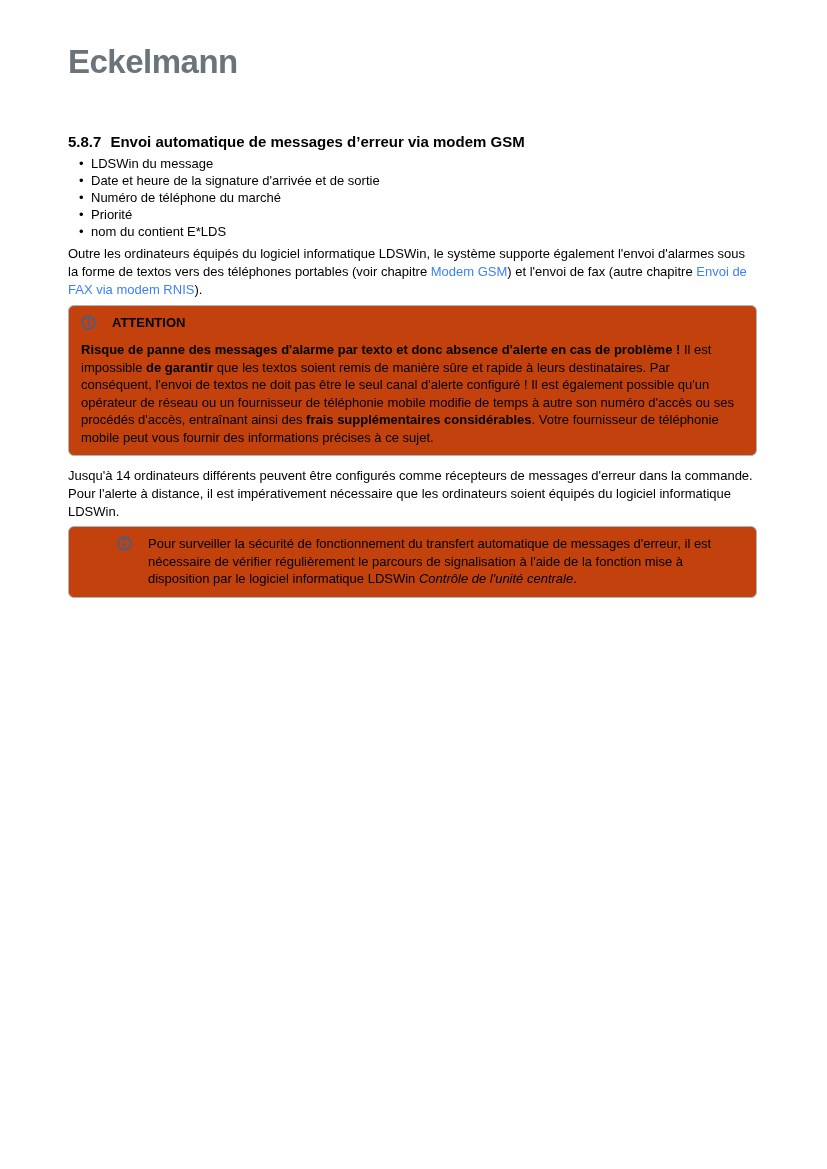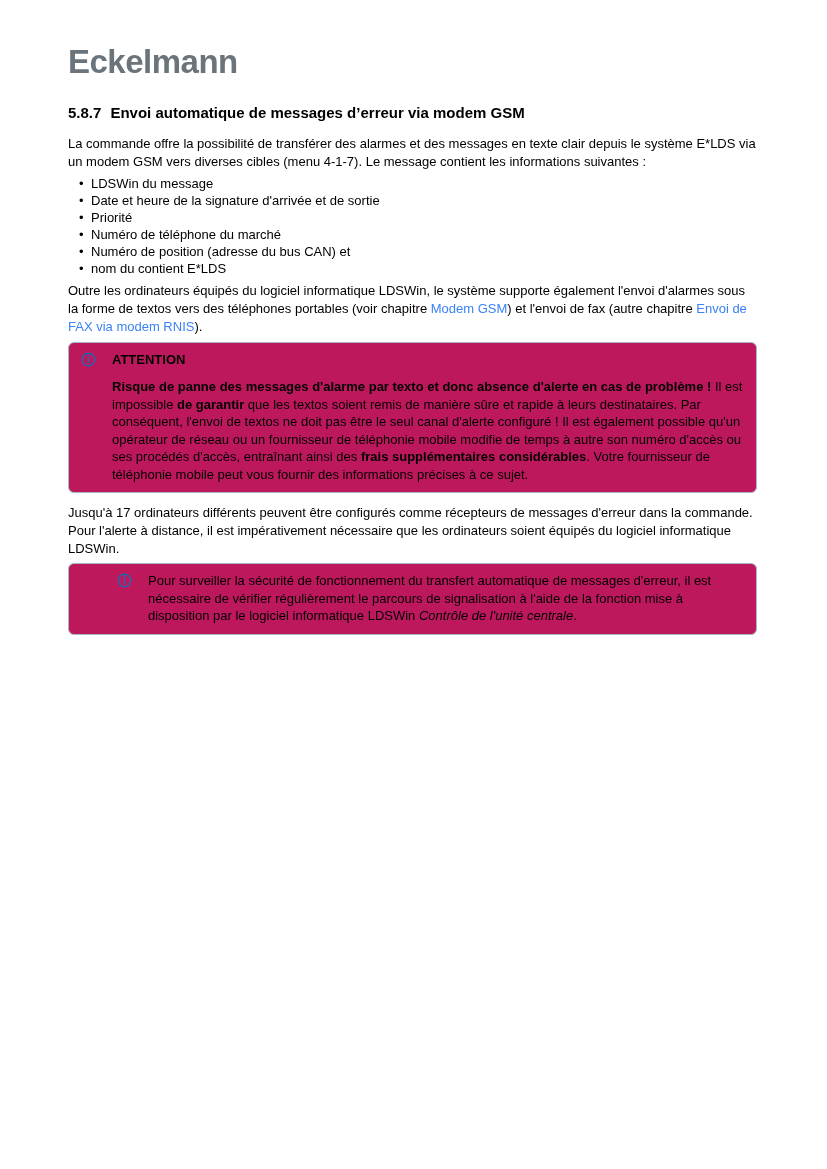--- a/index.html
+++ b/index.html
@@ -17,21 +17,21 @@
     padding: 45px 70px 0 68px;
   }
   .logo {
     font-size: 33px;
     line-height: 33px;
     font-weight: 700;
     letter-spacing: -0.5px;
     color: #6a747a;
   }
   .heading {
-    margin-top: 26px;
+    margin-top: 55px;
     font-size: 15px;
     line-height: 18px;
     font-weight: 700;
     color: #000000;
   }
   .heading .sec-num { margin-right: 9px; }
   .para {
     margin-top: 13px;
     font-size: 13px;
     line-height: 18px;
@@ -54,41 +54,40 @@
   }
   .para-after-list { margin-top: 5px; }
   a.doc-link {
     color: #3b82f6;
     text-decoration: none;
   }
   .note-box {
     margin-top: 6px;
     border: 1.5px solid #a8b6c6;
     border-radius: 6px;
-    background: #be185d;
+    background: #c2410c;
     padding: 8px 12px 9px 12px;
     font-size: 13px;
     line-height: 17.5px;
   }
   .note-box .box-head {
     display: flex;
     align-items: flex-start;
     gap: 16px;
   }
   .note-box .icon-cell {
     flex: 0 0 15px;
     padding-top: 1px;
   }
   .note-box .box-title {
     font-weight: 700;
     font-size: 13px;
     line-height: 18px;
   }
   .note-box .box-body {
-    margin-left: 31px;
     margin-top: 9px;
   }
   .note-box.inline-note .box-body-inline {
     flex: 1;
   }
   .attention-gap { margin-top: 6px; }
   .second-box { margin-top: 5px; padding-left: 48px; }
   b { font-weight: 700; }
   i.central-unit { font-style: italic; }
   .footer {
@@ -109,55 +108,53 @@
 </head>
 <body>
 
 <div class="page">
   <div class="content">
 
     <div class="logo">Eckelmann</div>
 
     <h1 class="heading"><span class="sec-num">5.8.7</span><span>Envoi automatique de messages d’erreur via modem GSM</span></h1>
 
-    <p class="para">La commande offre la possibilité de transférer des alarmes et des messages en texte clair depuis le système E*LDS via un modem GSM vers diverses cibles (menu 4-1-7). Le message contient les informations suivantes :</p>
 
     <ul class="bullets">
 
 
         <li class="bullet-item"><span>LDSWin du message</span></li>
 
         <li class="bullet-item"><span>Date et heure de la signature d'arrivée et de sortie</span></li>
 
+        <li class="bullet-item"><span>Numéro de téléphone du marché</span></li>
+
         <li class="bullet-item"><span>Priorité</span></li>
 
-        <li class="bullet-item"><span>Numéro de téléphone du marché</span></li>
-
-        <li class="bullet-item"><span>Numéro de position (adresse du bus CAN) et</span></li>
 
         <li class="bullet-item"><span>nom du contient E*LDS</span></li>
       </ul>
 
     <p class="para para-after-list"><span>Outre les ordinateurs équipés du logiciel informatique LDSWin, le système supporte également l'envoi d'alarmes sous la forme de textos vers des téléphones portables (voir chapitre </span><a href="#" class="doc-link">Modem GSM</a><span>) et l'envoi de fax (autre chapitre </span><a href="#" class="doc-link">Envoi de FAX via modem RNIS</a><span>).</span></p>
 
     <div class="note-box attention-gap">
       <div class="box-head">
         <span class="icon-cell">
           <svg class="info-glyph" width="15" height="15" viewBox="0 0 16 16">
             <circle cx="8" cy="8" r="6.7" fill="none" stroke="#1e68b0" stroke-width="1.5"></circle>
             <rect x="7.2" y="6.7" width="1.6" height="5.1" fill="#1e68b0"></rect>
             <circle cx="8" cy="4.5" r="1.05" fill="#1e68b0"></circle>
           </svg>
         </span>
         <span class="box-title">ATTENTION</span>
       </div>
       <div class="box-body"><b>Risque de panne des messages d'alarme par texto et donc absence d'alerte en cas de problème !</b><span> Il est impossible </span><b>de garantir</b><span> que les textos soient remis de manière sûre et rapide à leurs destinataires. Par conséquent, l'envoi de textos ne doit pas être le seul canal d'alerte configuré ! Il est également possible qu'un opérateur de réseau ou un fournisseur de téléphonie mobile modifie de temps à autre son numéro d'accès ou ses procédés d'accès, entraînant ainsi des </span><b>frais supplémentaires considérables</b><span>. Votre fournisseur de téléphonie mobile peut vous fournir des informations précises à ce sujet.</span></div>
     </div>
 
-    <p class="para" style="margin-top:11px;">Jusqu'à 17 ordinateurs différents peuvent être configurés comme récepteurs de messages d'erreur dans la commande. Pour l'alerte à distance, il est impérativement nécessaire que les ordinateurs soient équipés du logiciel informatique LDSWin.</p>
+    <p class="para" style="margin-top:11px;">Jusqu'à 14 ordinateurs différents peuvent être configurés comme récepteurs de messages d'erreur dans la commande. Pour l'alerte à distance, il est impérativement nécessaire que les ordinateurs soient équipés du logiciel informatique LDSWin.</p>
 
     <div class="note-box second-box inline-note">
       <div class="box-head">
         <span class="icon-cell">
           <svg class="info-glyph" width="15" height="15" viewBox="0 0 16 16">
             <circle cx="8" cy="8" r="6.7" fill="none" stroke="#1e68b0" stroke-width="1.5"></circle>
             <rect x="7.2" y="6.7" width="1.6" height="5.1" fill="#1e68b0"></rect>
             <circle cx="8" cy="4.5" r="1.05" fill="#1e68b0"></circle>
           </svg>
         </span>

